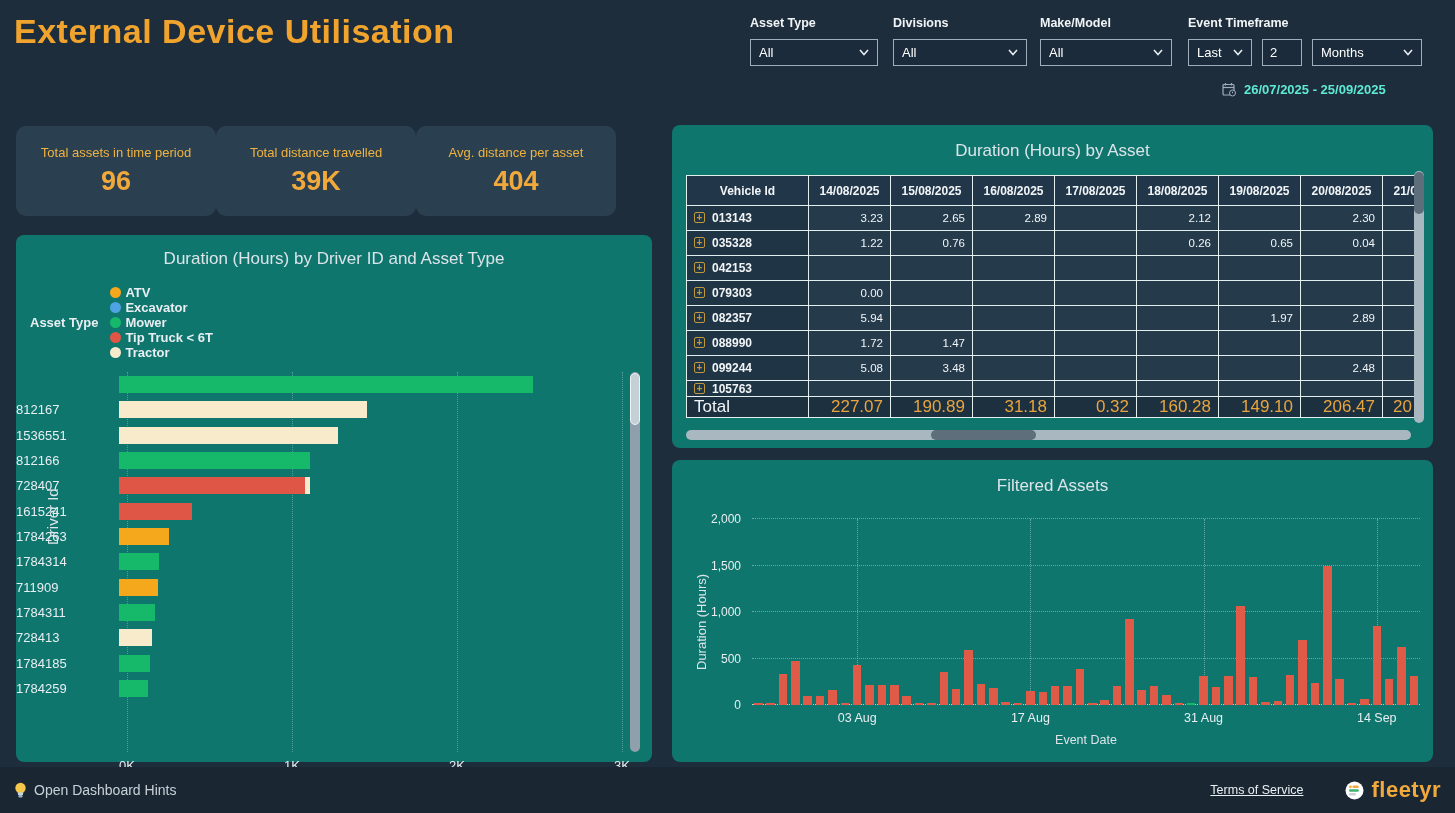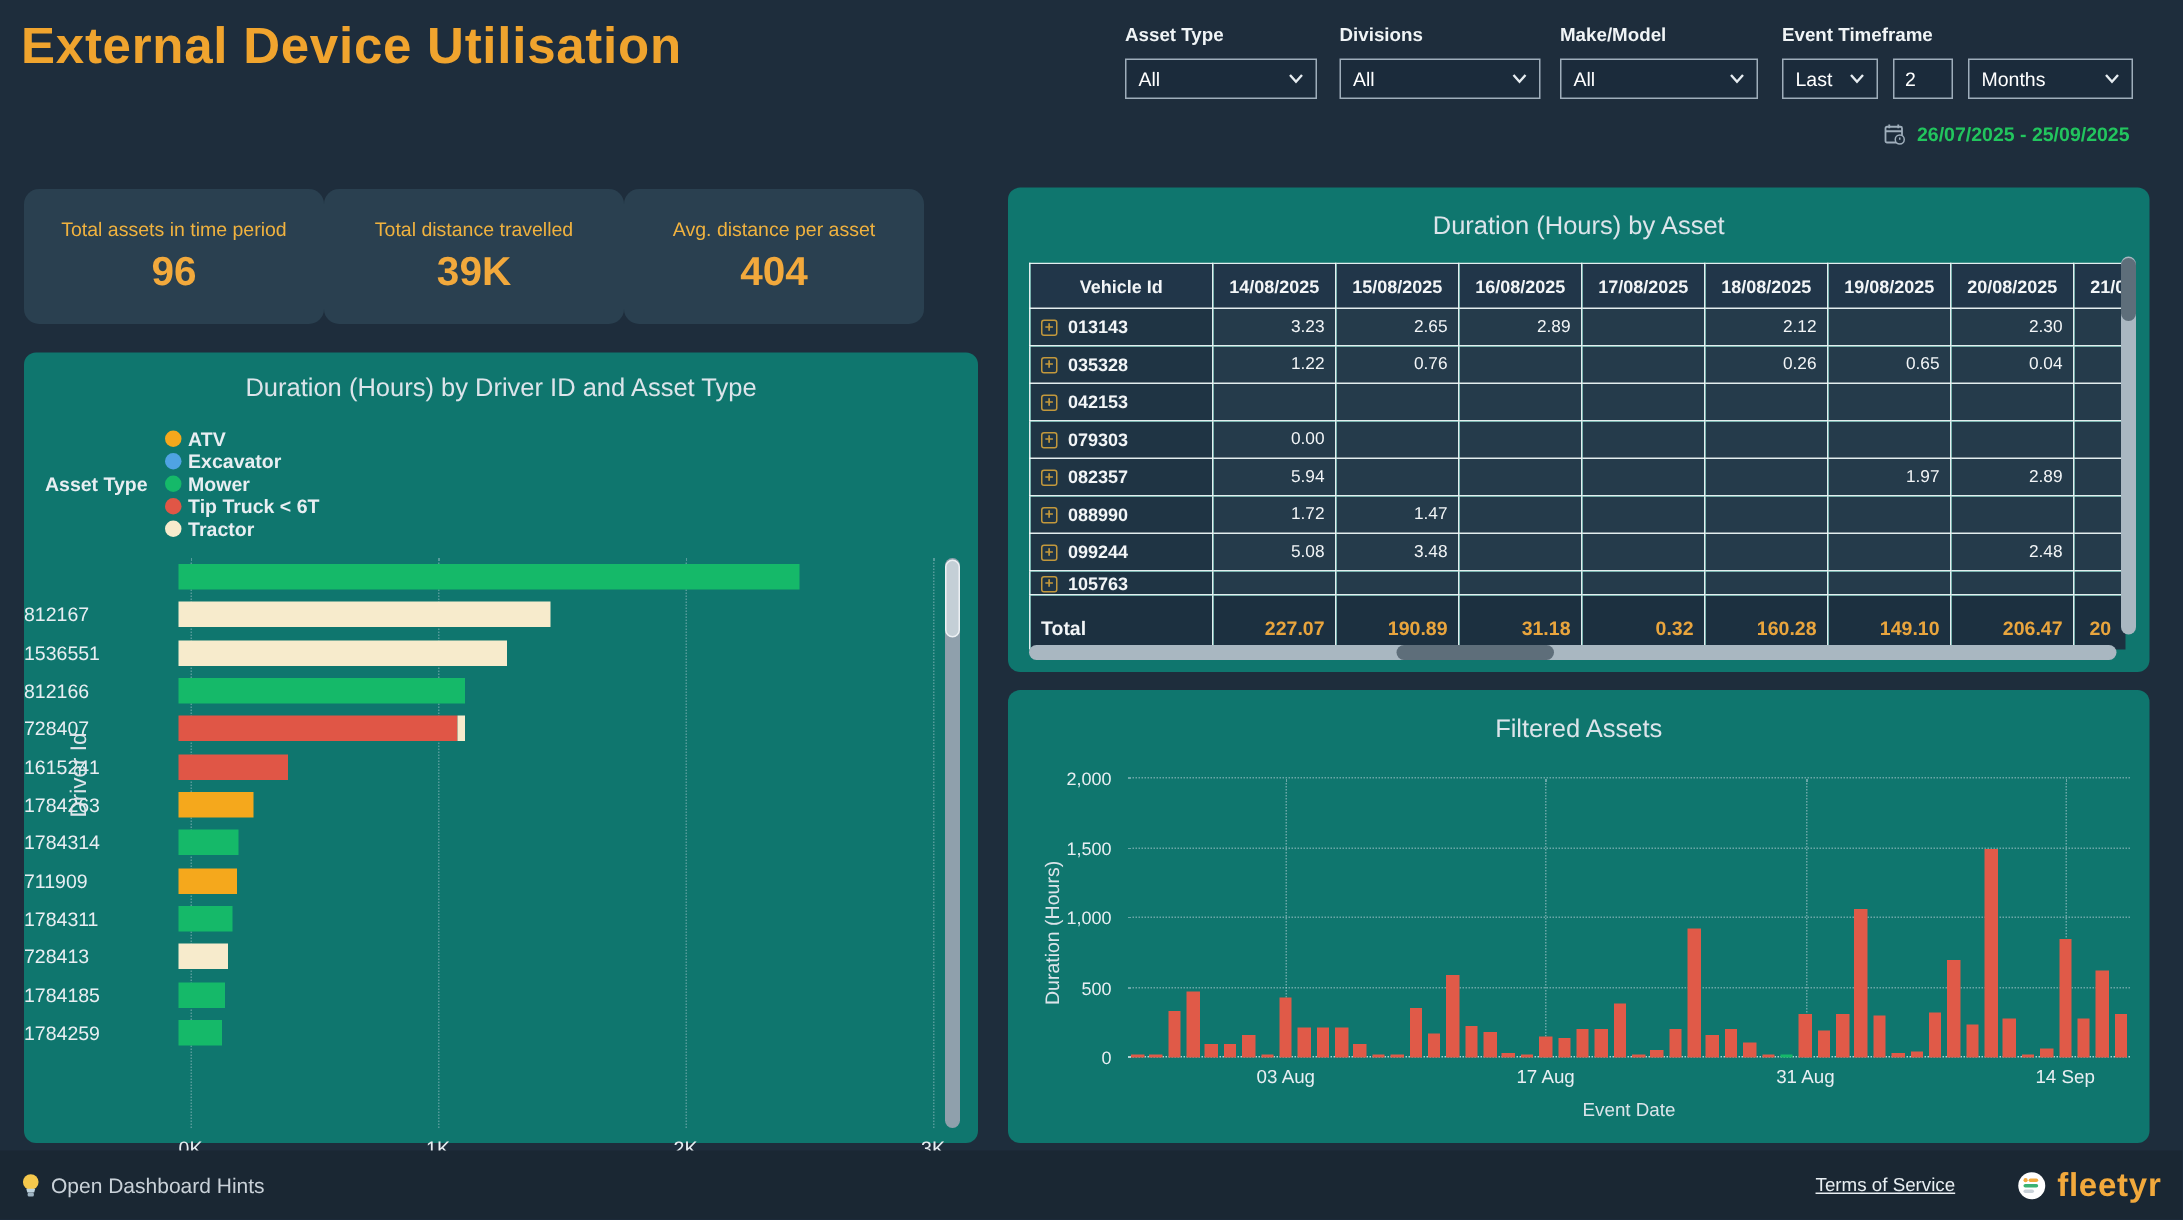--- a/index.html
+++ b/index.html
@@ -28,22 +28,22 @@
     padding:0 8px; font-size:13px; color:#FFFFFF; cursor:pointer;
   }
   .chev{ width:10px; height:7px; flex:0 0 auto; margin-left:6px; }
   .chev polyline{ fill:none; stroke:#E6ECF0; stroke-width:1.6px; }
   .tf-group{ display:flex; }
   .num-input{
     width:40px; height:27px; background:#1B2B3B; border:1px solid #9FAEBB;
     color:#fff; font-size:13px; padding:0 7px; font-family:"Liberation Sans",sans-serif;
   }
   .date-range{
-    position:absolute; left:1256px; top:82px; display:flex; align-items:center;
-    font-size:13px; font-weight:bold; color:#22c55e;
+    position:absolute; left:1222px; top:82px; display:flex; align-items:center;
+    font-size:13px; font-weight:bold; color:#5eead4;
   }
   .date-range svg{ margin-right:7px; }
 
   
   .kpis{ position:absolute; left:16px; top:126px; display:flex; }
   .kpi{
     width:200px; height:90px; background:#2A4050; border-radius:10px;
     display:flex; flex-direction:column; align-items:center; justify-content:center; gap:6px;
   }
   .kpi-label{ font-size:13px; color:#F0B23F; }
@@ -88,21 +88,21 @@
   th,td{ border:1px solid rgba(245,248,250,.92); font-size:11.5px; color:#F2F5F7; overflow:hidden; white-space:nowrap; }
   thead th{ height:30px; font-size:12px; font-weight:bold; text-align:center; background:#213649; }
   tbody td{ height:25px; text-align:right; padding-right:7px; background:#253B4B; }
   tbody td.idcell{ text-align:left; padding:0 0 0 7px; font-weight:bold; font-size:12px; background:#1F3444; }
   .exp{
     display:inline-block; width:11px; height:11px; line-height:9px; text-align:center;
     border:1px solid #C2983C; color:#C2983C; font-size:10px; font-weight:bold; margin-right:7px;
     border-radius:2px; vertical-align:1px; cursor:pointer;
   }
   tr.partial td{ height:14px; vertical-align:top; padding-top:1px; }
-  tr.total td{ height:43px; background:#1C3040; font-weight:bold; font-size:13px; color:#E9A53D; }
+  tr.total td{ height:21px; background:#1C3040; font-weight:normal; font-size:17px; color:#E9A53D; }
   tr.total td.idcell{ color:#F2F5F7; background:#1C3040; }
   tr.total td.clipcell{ text-align:left; padding-left:10px; }
   .hscroll{ position:absolute; left:14px; bottom:8px; width:725px; height:10px; background:#A9B7C1; border-radius:5px; }
   .hscroll-thumb{ position:absolute; left:245px; top:0; width:105px; height:10px; background:#5E6E7A; border-radius:5px; }
   .vscroll{ position:absolute; right:9px; top:46px; width:10px; height:252px; background:#A9B7C1; border-radius:5px; }
   .vscroll-thumb{ position:absolute; top:1px; left:0; width:10px; height:42px; background:#5E6E7A; border-radius:5px; }
 
   
   #filtered-panel{ left:672px; top:460px; width:761px; height:302px; }
   #filtered-panel .panel-title{ margin-top:16px; }

